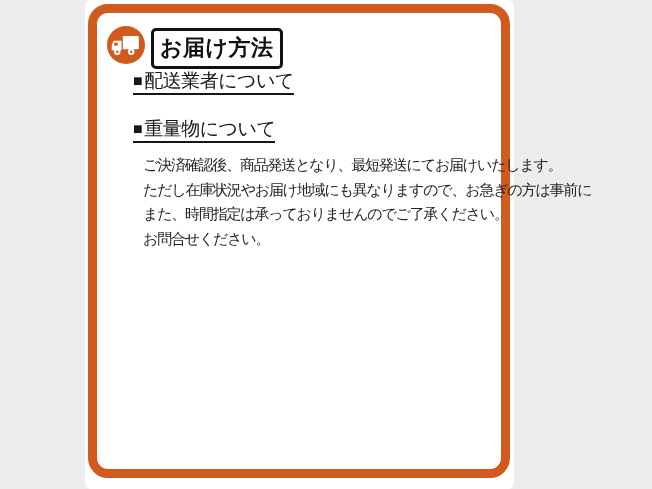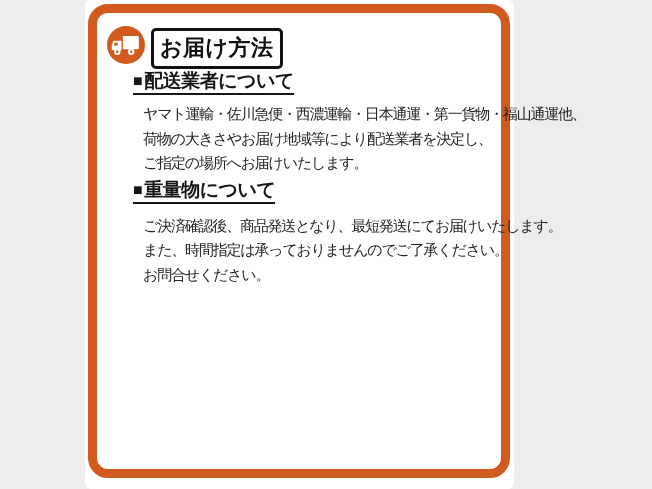--- a/index.html
+++ b/index.html
@@ -62,21 +62,21 @@
   .sections {
     position: absolute;
     left: 48px;
     top: 70px;
     right: 10px;
     color: #1c1c1c;
   }
   .sec-heading {
     display: table;
     font-size: 19px;
-    font-weight: bold;
+    font-weight: normal;
     line-height: 22px;
     letter-spacing: -0.5px;
     color: #161616;
     border-bottom: 2px solid #161616;
     padding-bottom: 1px;
     white-space: nowrap;
   }
   .sec-heading .bullet {
     font-size: 16px;
     vertical-align: 1px;
@@ -85,21 +85,21 @@
   .sec-body {
     margin: 7px 0 0 10px;
   }
   .sec-body .line {
     font-size: 15px;
     line-height: 24.5px;
     letter-spacing: -1.2px;
     color: #242424;
     white-space: nowrap;
   }
-  .sec-2 { margin-top: 3px; }
+  .sec-2 { margin-top: 23px; }
   .sec-2 .sec-body { margin-top: 4px; }
   .sec-3 { margin-top: 10px; }
   .sec-3 .sec-body { margin-top: 4px; }
 </style>
 </head>
 <body>
 
 <div class="stage">
   <div class="card">
     <div class="frame"></div>
@@ -126,39 +126,35 @@
       <span class="title-text">お届け方法</span>
     </div>
 
     <div class="sections">
 
       <div class="sec sec-1">
         <div class="sec-heading">
           <span class="bullet">■</span>
             <span>配送業者について</span>
         </div>
-        <div class="sec-body">
-          <div class="line">ヤマト運輸・佐川急便・西濃運輸・日本通運・第一貨物・福山通運他、</div>
-          <div class="line">荷物の大きさやお届け地域等により配送業者を決定し、</div>
-          <div class="line">ご指定の場所へお届けいたします。</div>
-        </div>
       </div>
 
       <div class="sec sec-2">
         <div class="sec-heading">
           <span class="bullet">■</span>
             <span>重量物について</span>
         </div>
         <div class="sec-body">
         </div>
       </div>
 
       <div class="sec sec-3">
         <div class="sec-body">
           <div class="line">ご決済確認後、商品発送となり、最短発送にてお届けいたします。</div>
+          <div class="line">ただし在庫状況やお届け地域にも異なりますので、お急ぎの方は事前に</div>
           <div class="line">また、時間指定は承っておりませんのでご了承ください。</div>
           <div class="line">お問合せください。</div>
         </div>
       </div>
 
     </div>
   </div>
 </div>
 
 </body></html>

